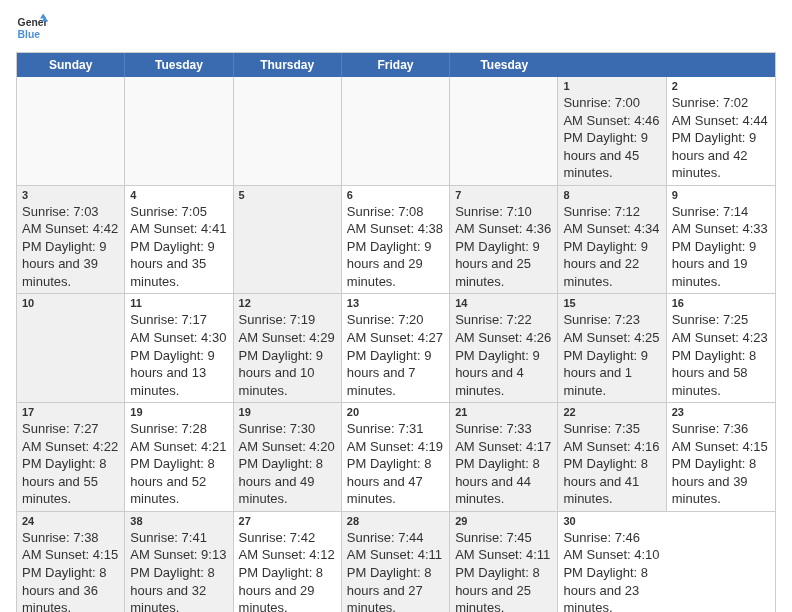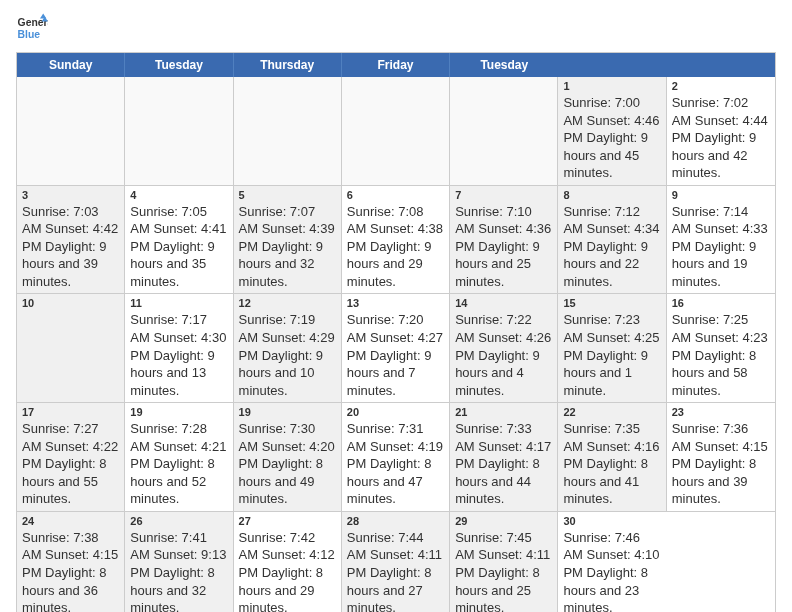--- a/index.html
+++ b/index.html
@@ -157,24 +157,20 @@
           </div>
           <div class="cal-cell">
             <div class="day-num">4</div>
             <div class="day-info">Sunrise: 7:05 AM
 Sunset: 4:41 PM
 Daylight: 9 hours
 and 35 minutes.</div>
           </div>
           <div class="cal-cell shaded">
             <div class="day-num">5</div>
-            <div class="day-info">Sunrise: 7:07 AM
-Sunset: 4:39 PM
-Daylight: 9 hours
-and 32 minutes.</div>
           </div>
           <div class="cal-cell">
             <div class="day-num">6</div>
             <div class="day-info">Sunrise: 7:08 AM
 Sunset: 4:38 PM
 Daylight: 9 hours
 and 29 minutes.</div>
           </div>
           <div class="cal-cell shaded">
             <div class="day-num">7</div>
@@ -298,21 +294,21 @@
         </div>
         <div class="cal-row">
           <div class="cal-cell shaded">
             <div class="day-num">24</div>
             <div class="day-info">Sunrise: 7:38 AM
 Sunset: 4:15 PM
 Daylight: 8 hours
 and 36 minutes.</div>
           </div>
           <div class="cal-cell shaded">
-            <div class="day-num">26</div>
+            <div class="day-num">38</div>
             <div class="day-info">Sunrise: 7:41 AM
 Sunset: 9:13 PM
 Daylight: 8 hours
 and 32 minutes.</div>
           </div>
           <div class="cal-cell">
             <div class="day-num">27</div>
             <div class="day-info">Sunrise: 7:42 AM
 Sunset: 4:12 PM
 Daylight: 8 hours

